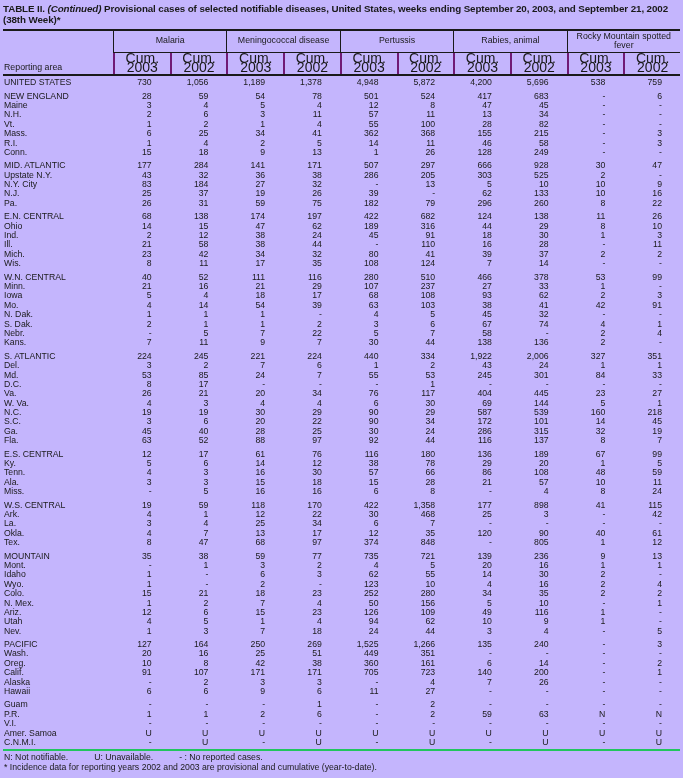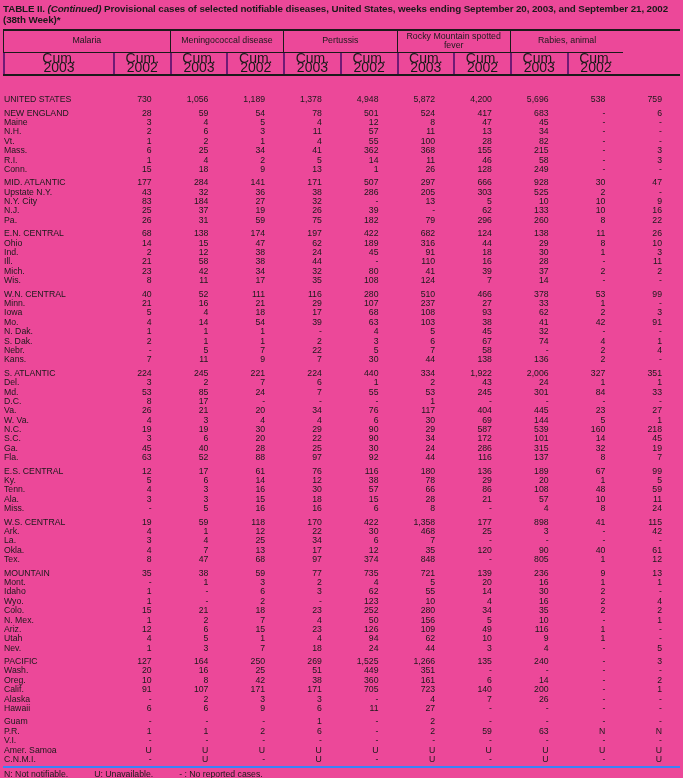--- a/index.html
+++ b/index.html
@@ -1,19 +1,19 @@
 <!DOCTYPE html>
 <html><head>
 <meta charset="utf-8">
 <style>
   html, body { margin: 0; padding: 0; background: #ffffff; }
   .page {
     width: 683px; height: 778px; box-sizing: border-box;
     padding: 4px 3px 0 3px; overflow: hidden;
-    background: #ec4899; color: #1a1a1a;
+    background: #c4b5fd; color: #1a1a1a;
     font-family: "Liberation Sans", "DejaVu Sans", sans-serif;
   }
   .title { font-size: 9.8px; font-weight: 700; line-height: 10.8px; letter-spacing: -0.1px; }
   .title .cont { font-style: italic; }
 
   .tbl { margin-top: 3px; }
   .thead {
     display: grid; grid-template-columns: 110px repeat(10, 1fr);
     border-top: 2px solid #1a1a1a; border-bottom: 2px solid #1a1a1a;
   }
@@ -26,45 +26,46 @@
     grid-row: 1; grid-column: span 2;
     border-left: 1px solid #1a1a1a; border-bottom: 1px solid #1a1a1a;
     display: flex; align-items: center; justify-content: center;
     text-align: center; font-size: 8.8px; line-height: 9.6px;
     min-height: 20px; padding: 1px 7px; box-sizing: border-box;
   }
   .scell {
     grid-row: 2; border-left: 2px solid #701a75;
     text-align: center; font-size: 14px; line-height: 9.2px; padding: 1px 0 2px 0;
   }
-  .tbody { padding: 2px 0; border-bottom: 2px solid #3b82f6; margin-top: 17px; }
+  .tbody { padding: 2px 0; border-bottom: 2px solid #22c55e; }
   .row { display: grid; grid-template-columns: 110px repeat(10, 1fr); font-size: 8.7px; line-height: 9.4px; height: 9.4px; }
   .row.gap { margin-top: 4px; }
   .cell-area { padding-left: 1px; white-space: nowrap; overflow: hidden; }
   .cell-num { text-align: right; padding-right: 18px; white-space: nowrap; }
 
   .footnotes { font-size: 8.7px; line-height: 9.8px; padding: 2px 0 0 1px; }
   .fn-item { margin-right: 26px; }
 </style>
 </head>
 <body>
 
 <div class="page">
   <div class="title">
     <span>TABLE II. </span><span class="cont">(Continued)</span><span> Provisional cases of selected notifiable diseases, United States, weeks ending September 20, 2003, and September 21, 2002 (38th Week)*</span>
   </div>
 
   <div class="tbl">
     <div class="thead">
+      <div class="ra-cell">Reporting area</div>
 
     <div class="gcell">Malaria</div>
         <div class="gcell">Meningococcal disease</div>
         <div class="gcell">Pertussis</div>
+        <div class="gcell">Rabies, animal</div>
         <div class="gcell">Rocky Mountain spotted fever</div>
-        <div class="gcell">Rabies, animal</div>
         <div class="scell">
           <div class="">Cum.</div>
           <div class="">2003</div>
         </div>
         <div class="scell">
           <div class="">Cum.</div>
           <div class="">2002</div>
         </div>
         <div class="scell">
           <div class="">Cum.</div>
@@ -969,14 +970,15 @@
           <div class="cell-num">-</div>
           <div class="cell-num">U</div>
           <div class="cell-num">-</div>
           <div class="cell-num">U</div>
         </div>
       </div>
   </div>
 
   <div class="footnotes">
     <div id="fn-legend"><span class="fn-item">N: Not notifiable.</span><span class="fn-item">U: Unavailable.</span><span class="fn-item">- : No reported cases.</span></div>
+    <div>* Incidence data for reporting years 2002 and 2003 are provisional and cumulative (year-to-date).</div>
   </div>
 </div>
 
 </body></html>

